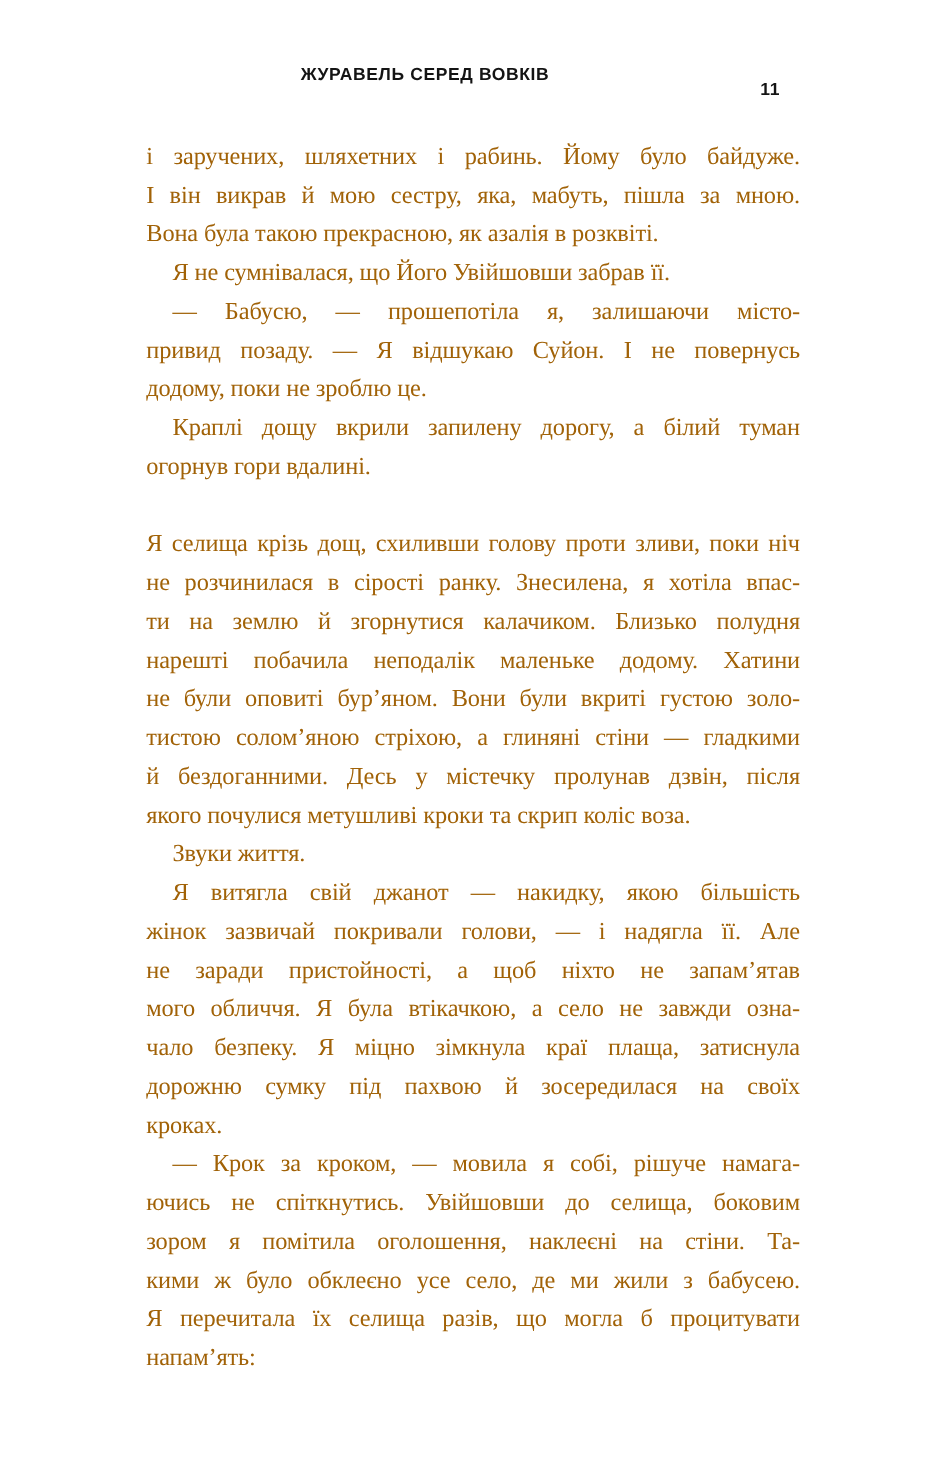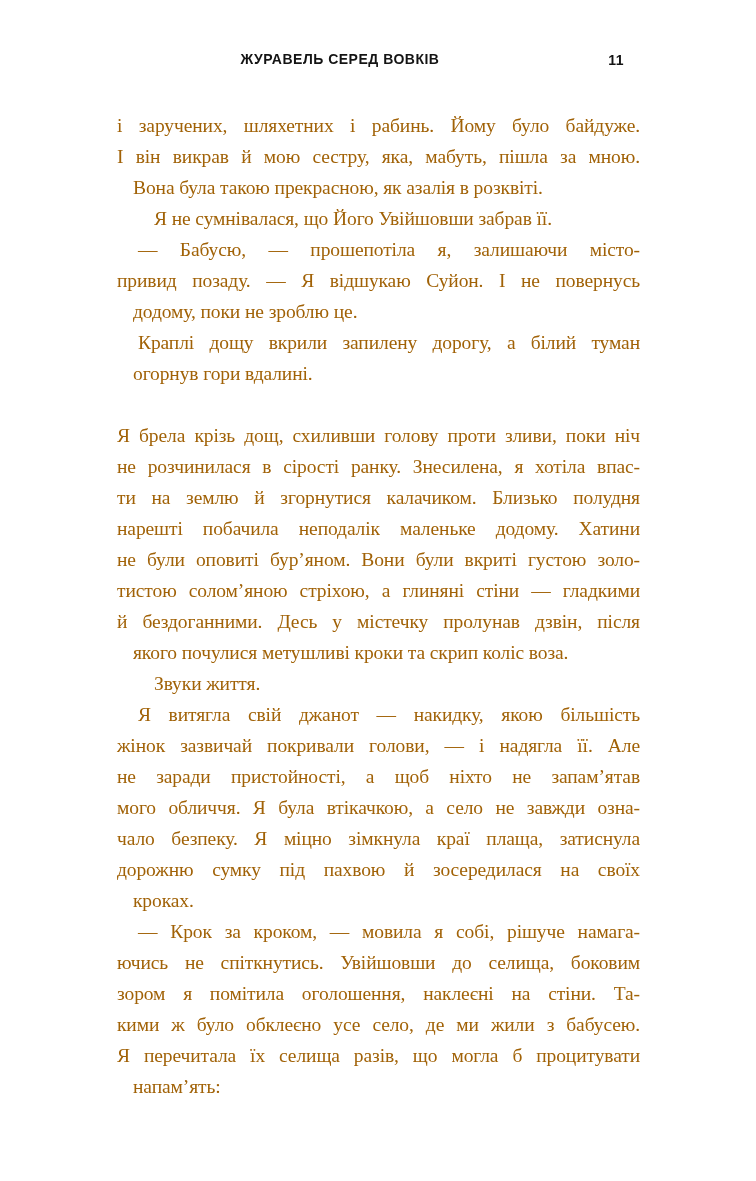--- a/index.html
+++ b/index.html
@@ -32,21 +32,21 @@
   #head-title {
     position: absolute;
     left: 0;
     right: 0;
     text-align: center;
     letter-spacing: 0.5px;
   }
   #head-pagenum {
     position: absolute;
     right: 56px;
-    top: 1px;
+    top: 12px;
     letter-spacing: 0.5px;
   }
   
   #text-block {
     position: absolute;
     left: 117px;
     top: 110px;
     width: 523px;
     font-size: 19.5px;
     letter-spacing: -0.1px;
@@ -58,21 +58,20 @@
     height: 31px;
     line-height: 31px;
     text-align: justify;
     text-align-last: justify;
     text-justify: inter-word;
   }
   .para.indent .line:first-child { padding-left: 21px; }
   .line.last {
     text-align: center;
     text-align-last: left;
-    margin-left: 16px;
   }
   .em { }
 </style>
 </head>
 <body>
 
 <div id="page">
   <div id="running-head">
     <div id="head-title">ЖУРАВЕЛЬ СЕРЕД ВОВКІВ</div>
     <div id="head-pagenum">11</div>
@@ -90,21 +89,21 @@
       <div class="para indent">
         <div class="line">— Бабусю, — прошепотіла я, залишаючи місто-</div>
         <div class="line">привид позаду. — Я відшукаю Суйон. І не повернусь</div>
         <div class="line last">додому, поки не зроблю це.</div>
       </div>
       <div class="para indent">
         <div class="line">Краплі дощу вкрили запилену дорогу, а білий туман</div>
         <div class="line last">огорнув гори вдалині.</div>
       </div>
       <div class="para space-before">
-        <div class="line">Я брела крізь дощ, схиливши голову проти зливи, поки ніч</div>
+        <div class="line">Я селища крізь дощ, схиливши голову проти зливи, поки ніч</div>
         <div class="line">не розчинилася в сірості ранку. Знесилена, я хотіла впас-</div>
         <div class="line">ти на землю й згорнутися калачиком. Близько полудня</div>
         <div class="line">нарешті побачила неподалік маленьке додому. Хатини</div>
         <div class="line">не були оповиті бур’яном. Вони були вкриті густою золо-</div>
         <div class="line">тистою солом’яною стріхою, а глиняні стіни — гладкими</div>
         <div class="line">й бездоганними. Десь у містечку пролунав дзвін, після</div>
         <div class="line last">якого почулися метушливі кроки та скрип коліс воза.</div>
       </div>
       <div class="para indent">
         <div class="line last">Звуки життя.</div>

